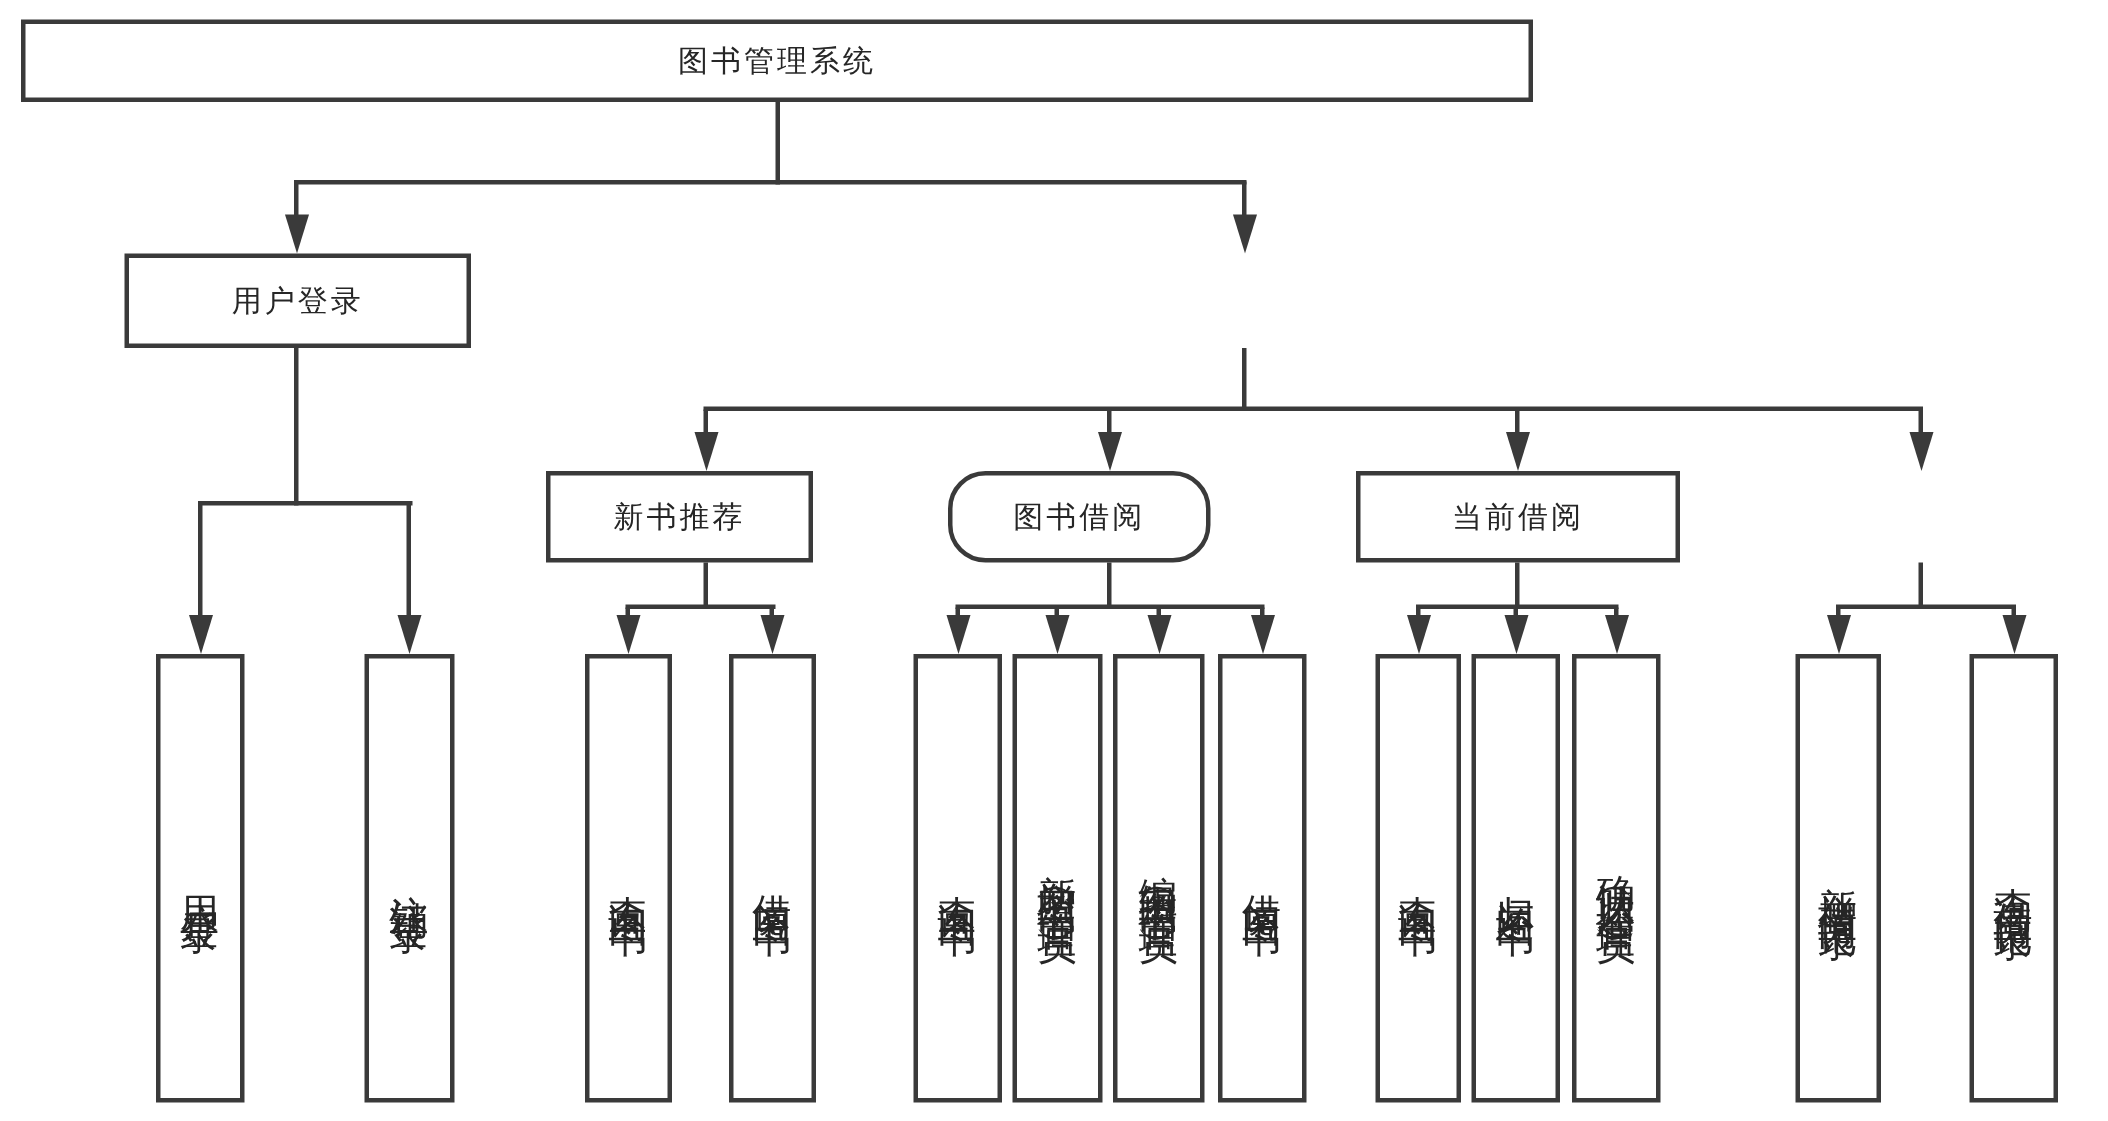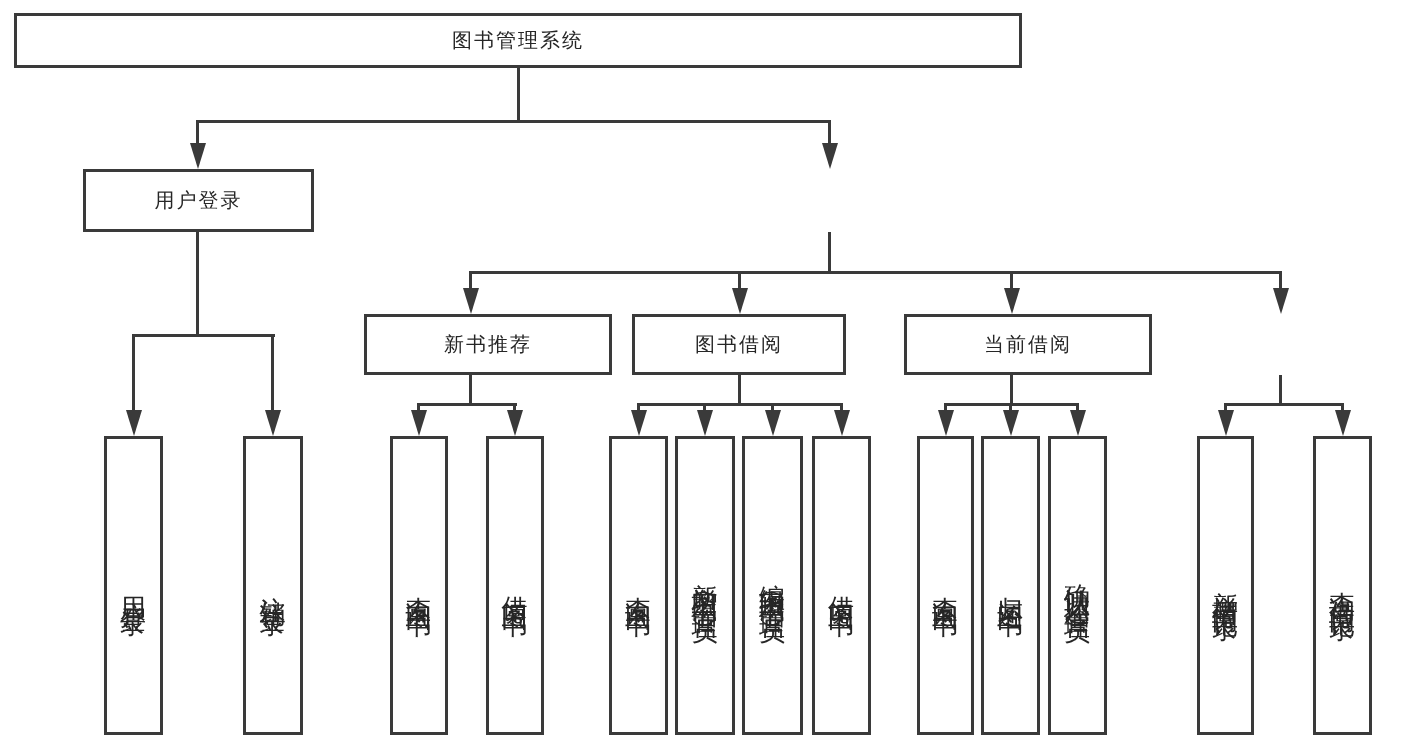--- a/index.html
+++ b/index.html
@@ -55,23 +55,23 @@
 </style>
 </head>
 <body>
 
 <div class="canvas">
 
   <div class="node h" style="left:14px; top:13px; width:1008px; height:55px;">图书管理系统</div>
 
   <div class="node h" style="left:83px; top:169px; width:231px; height:63px;">用户登录</div>
 
-  <div class="node h" style="left:364px; top:314px; width:248px; height:61px;">新书推荐</div>
-  <div class="node h" style="left:632px; top:314px; width:214px; height:61px;">图书借阅</div>
-  <div class="node h" style="left:904px; top:314px; width:248px; height:61px;">当前借阅</div>
+  <div class="node h" style="left:364px; top:314px; width:178px; height:61px;">新书推荐</div>
+  <div class="node h" style="left:632px; top:314px; width:175px; height:61px;border-radius:25px;">图书借阅</div>
+  <div class="node h" style="left:904px; top:314px; width:216px; height:61px;">当前借阅</div>
 
   <div class="node v" style="left:104px; top:436px; width:59px; height:299px;">用户登录</div>
   <div class="node v" style="left:243px; top:436px; width:60px; height:299px;">注销登录</div>
 
   <div class="node v" style="left:390px; top:436px; width:58px; height:299px;">查询图书</div>
   <div class="node v" style="left:486px; top:436px; width:58px; height:299px;">借阅图书</div>
 
   <div class="node v" style="left:609px; top:436px; width:59px; height:299px;">查询图书</div>
   <div class="node v" style="left:675px; top:436px; width:60px; height:299px;">新增图书（管理员）</div>
   <div class="node v" style="left:742px; top:436px; width:61px; height:299px;">编辑图书（管理员）</div>

